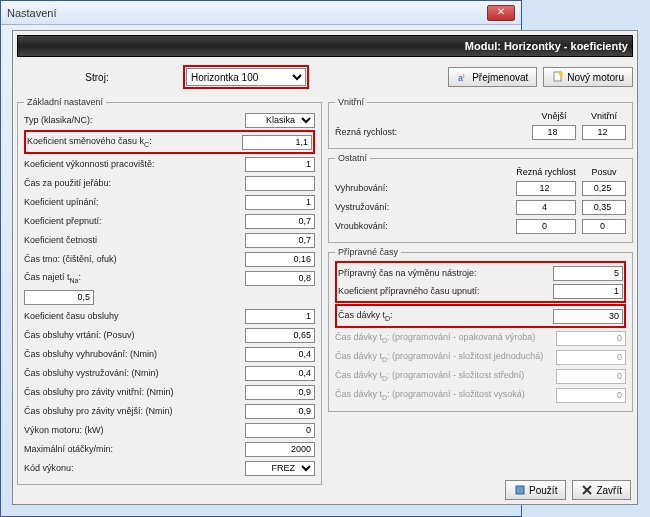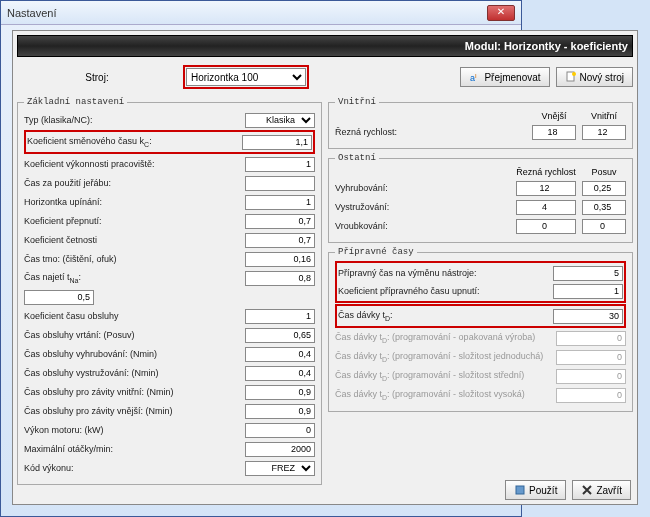--- a/index.html
+++ b/index.html
@@ -12,21 +12,21 @@
 .header { background: linear-gradient(#444, #222, #444); color: #fff; text-align: right; padding: 4px; font-weight: bold; font-size: 11px; border: 1px solid #000; margin-bottom: 6px; }
 .toprow { display: flex; align-items: center; gap: 6px; margin-bottom: 6px; padding: 2px 0; }
 .toprow .lbl { width: 160px; text-align: center; font-size: 10px; }
 select { font-size: 10px; height: 18px; border: 1px solid #888; background: #fff; }
 .redbox { border: 2px solid #cc0000; padding: 1px; }
 .btn { height: 20px; font-size: 10px; background: linear-gradient(#fefefe, #e0e0e0); border: 1px solid #888; padding: 0 8px; display: inline-flex; align-items: center; gap: 3px; cursor: pointer; }
 .btn .ico { width: 12px; height: 12px; display: inline-block; }
 .columns { display: flex; gap: 6px; }
 .col { flex: 1; }
 fieldset { border: 1px solid #aaa; padding: 4px 6px 6px 6px; margin-bottom: 4px; position: relative; }
-legend { font-size: 9px; padding: 0 3px; color: #333; font-family: Liberation Mono, monospace; }
+legend { font-size: 9px; padding: 0 3px; color: #333; }
 .row { display: flex; align-items: center; height: 18px; margin-bottom: 1px; }
 .row .label { flex: 1; font-size: 9px; color: #222; }
 .row .label.dim { color: #999; }
 .row input, .row select.small { width: 70px; height: 15px; font-size: 9px; text-align: right; padding-right: 3px; border: 1px solid #888; background: #fff; }
 .row input.dim { color: #999; border-color: #bbb; }
 .twoinput { display: flex; gap: 6px; }
 .twoinput input { width: 44px; height: 15px; font-size: 9px; text-align: center; padding-right: 3px; border: 1px solid #888; }
 .colhead { display: flex; justify-content: flex-end; gap: 6px; font-size: 9px; margin-bottom: 2px; }
 .colhead span { width: 44px; text-align: center; }
 .footer { position: absolute; bottom: 4px; right: 6px; display: flex; gap: 6px; }
@@ -62,21 +62,21 @@
         </span>
         <span>Přejmenovat</span>
       </button>
       <button class="btn">
         <span class="ico">
           <svg viewBox="0 0 12 12">
               <rect x="2" y="1" width="7" height="9" fill="#fff" stroke="#888"></rect>
               <circle cx="9" cy="3" r="2" fill="#fc0"></circle>
             </svg>
         </span>
-        <span>Nový stroj</span>
+        <span>Nový motoru</span>
       </button>
     </div>
 
     <div class="columns">
       <div class="col">
         <fieldset>
           <legend>Základní nastavení</legend>
           <div class="row">
             <span class="label">Typ (klasika/NC):</span>
             <select class="small" style="width:70px"><option>Klasika</option></select>
@@ -90,21 +90,21 @@
               </div>
               <div class="row">
                 <span class="label">Koeficient výkonnosti pracoviště:</span>
                 <input value="1" style="">
               </div>
               <div class="row">
                 <span class="label">Čas za použití jeřábu:</span>
                 <input style="">
               </div>
               <div class="row">
-                <span class="label">Horizontka upínání:</span>
+                <span class="label">Koeficient upínání:</span>
                 <input value="1" style="">
               </div>
               <div class="row">
                 <span class="label">Koeficient přepnutí:</span>
                 <input value="0,7" style="">
               </div>
               <div class="row">
                 <span class="label">Koeficient četnosti</span>
                 <input value="0,7" style="">
               </div>

